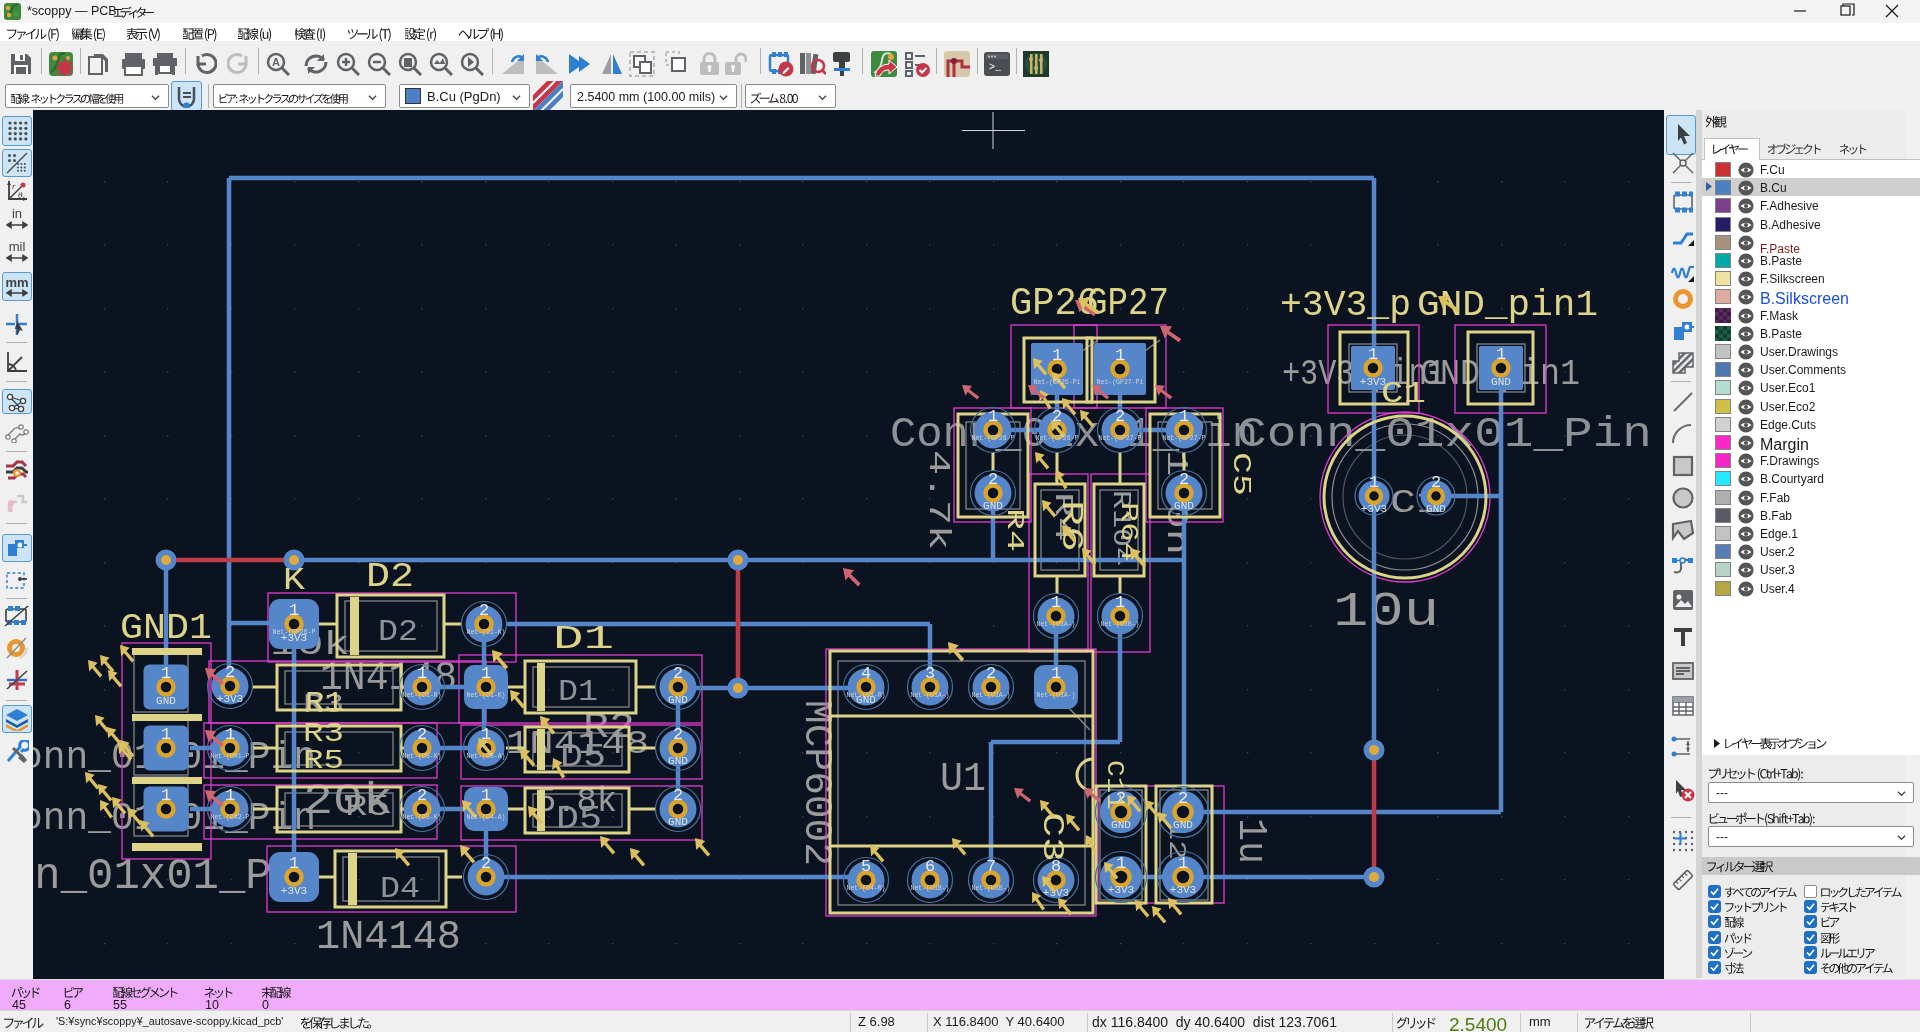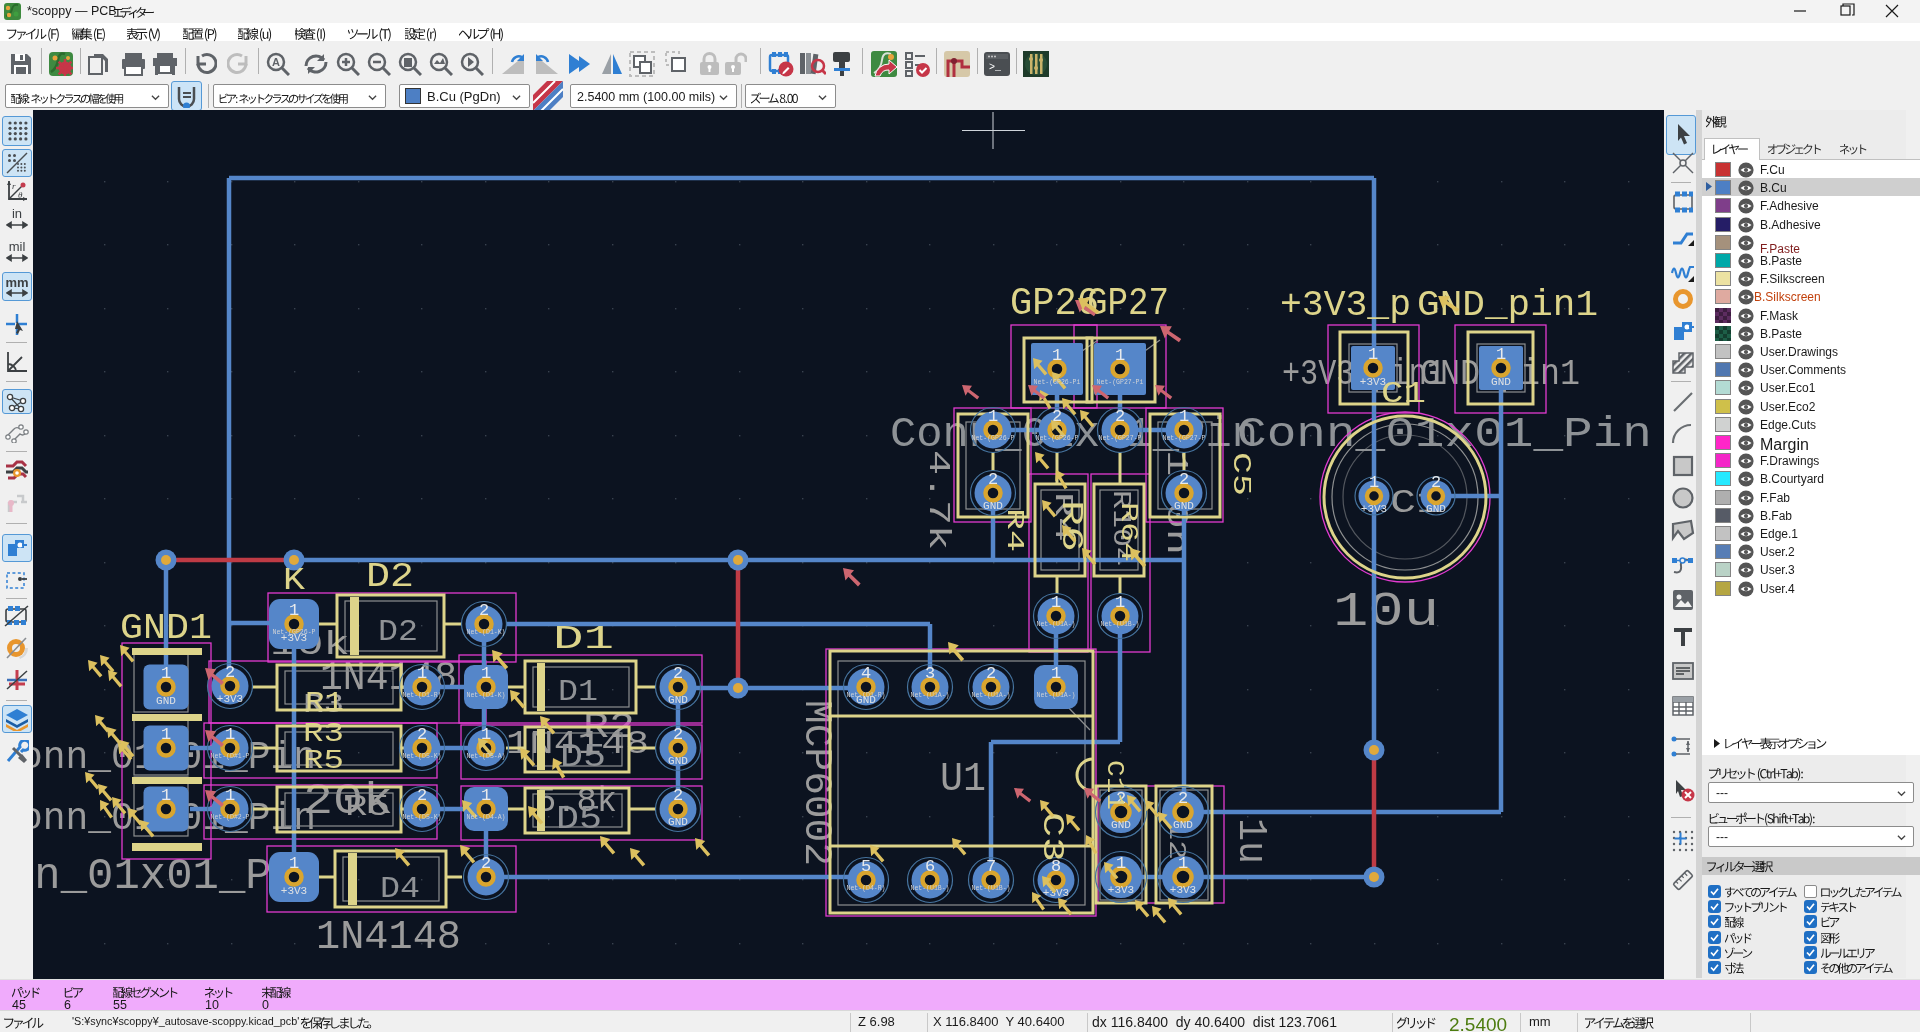--- a/index.html
+++ b/index.html
@@ -673,21 +673,21 @@
       <path d="M2.5 8 Q8 3.5 13.5 8 Q8 12.5 2.5 8 Z" fill="#fff"></path>
       <circle cx="8" cy="8" r="2.1" fill="#555"></circle>
     </svg>
     <div class="abs" style="left:58px;top:162.2px;font-size:12px;color:#1a1a1a">F.Silkscreen</div>
     <div class="sw" style="left:13px;top:179.39999999999998px;background:#dfaaa0"></div>
     <svg class="abs" style="left:36px;top:179.39999999999998px" width="17" height="16">
       <circle cx="8" cy="8" r="7.6" fill="#555"></circle>
       <path d="M2.5 8 Q8 3.5 13.5 8 Q8 12.5 2.5 8 Z" fill="#fff"></path>
       <circle cx="8" cy="8" r="2.1" fill="#555"></circle>
     </svg>
-    <div class="abs" style="left:52px;top:180.39999999999998px;font-size:12px;color:#c2410c">B.Silkscreen</div>
+    <div class="abs" style="left:58px;top:180.39999999999998px;font-size:16px;color:#1d4ed8">B.Silkscreen</div>
     <div class="sw" style="left:13px;top:197.6px;background:#5c2c60"></div>
     <svg class="abs" style="left:13px;top:197.6px" width="16" height="15">
       <rect width="16" height="15" fill="#5c2c60"></rect>
       <g fill="#00000055">
         <rect x="0" y="0" width="4" height="4"></rect>
         <rect x="8" y="0" width="4" height="4"></rect>
         <rect x="4" y="4" width="4" height="4"></rect>
         <rect x="12" y="4" width="4" height="4"></rect>
         <rect x="0" y="8" width="4" height="4"></rect>
         <rect x="8" y="8" width="4" height="4"></rect>
@@ -948,21 +948,21 @@
     <div class="abs" style="left:205px;top:18px;font-size:12.5px;color:#1a1a1a">10</div>
     <svg style="position:absolute;left:262px;top:4px;" width="29" height="18">
       <path d="M4.1 2.8V4.8H0V5.7H4.1V7.9H-0.8V8.8H3.6C2.5 10.4 0.6 12 -1.2 12.8C-1 12.9 -0.7 13.3 -0.5 13.6C1.1 12.7 2.9 11.2 4.1 9.6V14.2H5.1V9.5C6.3 11.2 8.1 12.7 9.8 13.6C9.9 13.3 10.2 12.9 10.5 12.8C8.7 12 6.8 10.4 5.6 8.8H10.2V7.9H5.1V5.7H9.3V4.8H5.1V2.8Z M14.6 3.3V4.2H18.4V7.2H14.6V12.7C14.6 13.8 14.9 14.1 16.1 14.1C16.3 14.1 17.9 14.1 18.2 14.1C19.3 14.1 19.6 13.6 19.7 11.5C19.5 11.4 19.1 11.3 18.9 11.1C18.8 12.9 18.7 13.2 18.1 13.2C17.8 13.2 16.5 13.2 16.2 13.2C15.6 13.2 15.5 13.2 15.5 12.7V8.1H18.4V9H19.2V3.3ZM9.4 11.3H12.9V12.6H9.4ZM9.4 10.6V6.3H10.3V7.3C10.3 8 10.1 8.8 9.4 9.4C9.5 9.5 9.7 9.7 9.8 9.8C10.6 9.1 10.8 8.1 10.8 7.3V6.3H11.5V8.7C11.5 9.3 11.6 9.4 12.1 9.4C12.2 9.4 12.7 9.4 12.8 9.4H12.9V10.6ZM8.3 3.2V4.1H10.1V5.5H8.7V14.2H9.4V13.3H12.9V14H13.7V5.5H12.2V4.1H13.9V3.2ZM10.8 5.5V4.1H11.6V5.5ZM12 6.3H12.9V8.9L12.8 8.8C12.8 8.9 12.8 8.9 12.7 8.9C12.6 8.9 12.2 8.9 12.2 8.9C12 8.9 12 8.8 12 8.7Z M23.2 6.6H27.5V7.7H23.2ZM23.2 4.8H27.5V5.9H23.2ZM20.6 10.1C20.9 10.8 21.1 11.7 21.2 12.3L21.9 12.1C21.8 11.5 21.6 10.6 21.3 9.9ZM18 9.9C17.8 11 17.6 12.1 17.2 12.9C17.4 12.9 17.8 13.1 17.9 13.2C18.3 12.4 18.6 11.2 18.8 10ZM22.4 4V8.5H24.9V13.2C24.9 13.4 24.9 13.4 24.7 13.4C24.6 13.4 24.1 13.4 23.5 13.4C23.6 13.7 23.7 14 23.8 14.2C24.5 14.2 25 14.2 25.4 14.1C25.7 13.9 25.8 13.7 25.8 13.2V10.7C26.3 11.8 27.1 13 28.5 13.7C28.6 13.5 28.9 13.2 29.1 13C28.1 12.6 27.4 11.9 26.9 11.1C27.5 10.7 28.2 10.1 28.8 9.6L28 9C27.7 9.4 27 10 26.5 10.5C26.1 9.9 25.9 9.2 25.8 8.6V8.5H28.4V4H25.4C25.6 3.7 25.8 3.3 26 2.9L24.9 2.7C24.8 3.1 24.6 3.6 24.4 4ZM21.9 9.5V10.3H23.6C23.2 11.6 22.4 12.6 21.4 13.1C21.5 13.2 21.8 13.6 21.9 13.7C23.2 13 24.2 11.7 24.6 9.7L24.1 9.5L23.9 9.5ZM17.2 8.3 17.3 9.1 19.3 9V14.2H20.1V8.9L21.1 8.9C21.2 9.2 21.3 9.4 21.4 9.7L22.1 9.3C21.9 8.7 21.4 7.6 20.9 6.8L20.2 7C20.4 7.4 20.6 7.7 20.8 8.1L19 8.2C19.8 7.1 20.8 5.7 21.5 4.5L20.7 4.2C20.4 4.8 19.9 5.7 19.4 6.5C19.2 6.2 19 5.9 18.7 5.6C19.2 4.9 19.7 3.9 20.1 3.1L19.3 2.8C19.1 3.4 18.6 4.4 18.2 5.1L17.8 4.8L17.3 5.4C17.9 5.9 18.5 6.6 18.9 7.2C18.6 7.6 18.4 7.9 18.1 8.2Z" fill="#1a1a1a"></path>
     </svg>
     <div class="abs" style="left:262px;top:18px;font-size:12.5px;color:#1a1a1a">0</div>
   </div>
 <div id="status2">
     <svg style="position:absolute;left:4px;top:3px;" width="40" height="19">
       <path d="M9.5 5.1 8.7 4.6C8.5 4.7 8.2 4.7 8 4.7C7.4 4.7 2.2 4.7 1.5 4.7C1.1 4.7 0.6 4.7 0.2 4.6V5.8C0.5 5.7 1 5.7 1.5 5.7C2.2 5.7 7.4 5.7 8.1 5.7C8 7 7.4 8.8 6.4 10C5.3 11.3 3.9 12.5 1.4 13.1L2.2 14.1C4.6 13.3 6.2 12.1 7.4 10.6C8.4 9.2 9 7.2 9.3 5.8C9.4 5.5 9.4 5.3 9.5 5.1Z M19.2 7.2 18.6 6.7C18.4 6.7 18.1 6.7 17.9 6.7C17.3 6.7 12 6.7 11.5 6.7C11.1 6.7 10.6 6.7 10.2 6.6V7.7C10.6 7.7 11.1 7.7 11.5 7.7C12 7.7 16.9 7.7 17.7 7.7C17.3 8.3 16.4 9.5 15.4 10L16.3 10.6C17.4 9.8 18.5 8.2 18.9 7.6C19 7.5 19.1 7.3 19.2 7.2ZM14.8 8.6H13.7C13.7 8.8 13.8 9.1 13.8 9.3C13.8 11 13.5 12.5 11.8 13.6C11.5 13.8 11.1 14 10.9 14.1L11.8 14.8C14.5 13.3 14.8 11.3 14.8 8.6Z M18.7 9.1 19.2 10.1C21 9.5 22.8 8.8 24.1 8V12.8C24.1 13.3 24.1 13.9 24.1 14.2H25.3C25.3 13.9 25.3 13.3 25.3 12.8V7.3C26.6 6.4 27.8 5.4 28.8 4.4L27.9 3.6C27 4.7 25.7 5.8 24.3 6.7C22.9 7.6 20.9 8.5 18.7 9.1Z M34 13.5 34.7 14.1C34.8 14 34.9 13.9 35.1 13.8C36.6 13 38.4 11.7 39.5 10.2L38.9 9.3C37.9 10.8 36.3 11.9 35.1 12.5C35.1 12.1 35.1 5.8 35.1 5C35.1 4.5 35.2 4.1 35.2 4H34C34 4.1 34.1 4.5 34.1 5C34.1 5.8 34.1 12.2 34.1 12.8C34.1 13 34 13.3 34 13.5ZM28 13.4 29 14.1C30.1 13.2 30.9 11.9 31.3 10.5C31.7 9.2 31.7 6.4 31.7 5C31.7 4.6 31.8 4.2 31.8 4.1H30.6C30.6 4.3 30.7 4.6 30.7 5C30.7 6.5 30.7 9.1 30.3 10.2C29.9 11.5 29.1 12.7 28 13.4Z" fill="#1a1a1a"></path>
     </svg>
-    <div class="abs" style="left:72px;top:4px;font-size:10.8px;color:#1a1a1a">'S:¥sync¥scoppy¥_autosave-scoppy.kicad_pcb'</div>
+    <div class="abs" style="left:56px;top:4px;font-size:10.8px;color:#1a1a1a">'S:¥sync¥scoppy¥_autosave-scoppy.kicad_pcb'</div>
     <svg style="position:absolute;left:301px;top:3px;" width="78" height="19">
       <path d="M9.8 8 9.3 7.1C9 7.3 8.7 7.4 8.3 7.6C7.6 7.9 6.8 8.2 5.9 8.6C5.7 7.9 5 7.5 4.2 7.5C3.6 7.5 2.9 7.6 2.4 7.9C2.8 7.4 3.2 6.6 3.5 5.9C5 5.9 6.6 5.8 7.9 5.6L7.9 4.6C6.7 4.8 5.2 4.9 3.9 5C4.1 4.4 4.2 3.9 4.3 3.5L3.2 3.4C3.2 3.9 3.1 4.5 2.9 5L2 5C1.4 5 0.5 5 -0.2 4.9V5.9C0.6 5.9 1.4 6 2 6H2.5C2.1 7 1.2 8.3 -0.5 9.9L0.4 10.6C0.9 10.1 1.2 9.6 1.6 9.2C2.2 8.7 3 8.3 3.8 8.3C4.4 8.3 4.9 8.5 5 9.1C3.5 9.9 2 10.8 2 12.4C2 14 3.5 14.4 5.3 14.4C6.4 14.4 7.9 14.3 8.9 14.1L8.9 13.1C7.8 13.3 6.4 13.4 5.4 13.4C4 13.4 3 13.2 3 12.2C3 11.4 3.8 10.7 5.1 10C5.1 10.7 5 11.6 5 12.1H6L6 9.6C7 9.1 7.9 8.7 8.6 8.5C9 8.3 9.4 8.1 9.8 8Z M13.8 4.3H18.6V6.7H13.8ZM12.9 3.5V7.6H15.7V9.2H11.9V10.1H15.1C14.2 11.5 12.9 12.8 11.5 13.5C11.8 13.7 12.1 14 12.2 14.2C13.5 13.5 14.8 12.2 15.7 10.8V14.8H16.7V10.7C17.5 12.2 18.8 13.5 20 14.3C20.2 14 20.5 13.7 20.7 13.5C19.4 12.8 18.1 11.5 17.3 10.1H20.3V9.2H16.7V7.6H19.6V3.5ZM11.5 2.9C10.8 4.9 9.5 6.8 8.2 8C8.4 8.3 8.7 8.8 8.8 9C9.3 8.5 9.7 8 10.2 7.3V14.8H11.1V5.9C11.6 5 12.1 4.1 12.4 3.2Z M25.5 9.1V10.3H21.9V11.2H25.5V13.7C25.5 13.8 25.5 13.9 25.3 13.9C25 13.9 24.3 13.9 23.4 13.9C23.5 14.2 23.6 14.5 23.7 14.8C24.8 14.8 25.5 14.8 26 14.7C26.4 14.5 26.5 14.2 26.5 13.7V11.2H30V10.3H26.5V9.7C27.5 9 28.5 8.2 29.2 7.4L28.5 6.9L28.4 7H23V7.9H27.5C27 8.3 26.5 8.8 25.9 9.1ZM22.6 2.9C22.4 3.4 22.2 4 22 4.6H18.4V5.5H21.6C20.7 7.3 19.6 9 18 10.1C18.1 10.3 18.4 10.7 18.5 11C19 10.6 19.5 10.2 20 9.7V14.8H21V8.5C21.7 7.6 22.2 6.6 22.7 5.5H29.8V4.6H23.1C23.3 4.1 23.4 3.6 23.6 3.1Z M31.6 3.7 30.3 3.6C30.4 4 30.4 4.5 30.4 5C30.4 6.3 30.3 9.6 30.3 11.5C30.3 13.7 31.5 14.4 33.4 14.4C36.3 14.4 37.9 12.8 38.8 11.6L38.1 10.7C37.2 12 35.8 13.4 33.4 13.4C32.2 13.4 31.3 12.9 31.3 11.4C31.3 9.5 31.4 6.4 31.5 5C31.5 4.5 31.5 4.1 31.6 3.7Z M43.3 11.5 43.3 12.3C43.3 13.2 42.7 13.5 41.9 13.5C40.6 13.5 40.1 13 40.1 12.4C40.1 11.8 40.8 11.3 42 11.3C42.5 11.3 42.9 11.4 43.3 11.5ZM39.2 7.6 39.2 8.6C40.1 8.7 41.6 8.8 42.5 8.8H43.2L43.3 10.6C42.9 10.5 42.5 10.5 42.2 10.5C40.3 10.5 39.2 11.3 39.2 12.5C39.2 13.7 40.2 14.4 42 14.4C43.7 14.4 44.3 13.5 44.3 12.6L44.3 11.8C45.6 12.2 46.7 13 47.5 13.7L48 12.8C47.3 12.2 46 11.2 44.3 10.8L44.2 8.8C45.4 8.7 46.5 8.6 47.8 8.5L47.8 7.5C46.6 7.7 45.4 7.8 44.1 7.8V7.7V6C45.4 6 46.6 5.8 47.7 5.7L47.7 4.8C46.5 5 45.3 5.1 44.1 5.1L44.2 4.3C44.2 4 44.2 3.7 44.2 3.5H43.1C43.2 3.6 43.2 4 43.2 4.2V5.2H42.6C41.7 5.2 40.1 5 39.3 4.9L39.3 5.8C40.1 5.9 41.7 6.1 42.6 6.1H43.2V7.7V7.9H42.5C41.6 7.9 40.1 7.8 39.2 7.6Z M50.8 3.7 49.5 3.6C49.6 4 49.6 4.5 49.6 5C49.6 6.3 49.5 9.6 49.5 11.5C49.5 13.7 50.8 14.4 52.6 14.4C55.5 14.4 57.2 12.8 58.1 11.6L57.3 10.7C56.4 12 55.1 13.4 52.7 13.4C51.5 13.4 50.6 12.9 50.6 11.4C50.6 9.5 50.6 6.4 50.7 5C50.7 4.5 50.8 4.1 50.8 3.7Z M63 7.5V8.5C63.8 8.4 64.6 8.3 65.4 8.3C66.2 8.3 66.9 8.4 67.6 8.5L67.6 7.5C66.9 7.4 66.2 7.4 65.4 7.4C64.6 7.4 63.7 7.4 63 7.5ZM63.3 10.7 62.3 10.6C62.2 11.1 62.1 11.6 62.1 12.1C62.1 13.4 63.2 14 65.3 14C66.2 14 67.1 13.9 67.8 13.8L67.8 12.8C67 13 66.1 13.1 65.3 13.1C63.4 13.1 63.1 12.5 63.1 11.8C63.1 11.5 63.2 11.1 63.3 10.7ZM58.9 5.7C58.4 5.7 58 5.7 57.3 5.6L57.4 6.6C57.8 6.7 58.3 6.7 58.9 6.7C59.3 6.7 59.7 6.7 60.1 6.7C60 7.1 59.9 7.6 59.7 8C59.3 9.9 58.3 12.5 57.6 13.9L58.7 14.2C59.4 12.8 60.3 10.1 60.7 8.3C60.9 7.7 61 7.1 61.2 6.6C62.1 6.4 63 6.3 63.9 6.1V5.1C63.1 5.3 62.2 5.4 61.4 5.6L61.6 4.6C61.6 4.3 61.7 3.8 61.8 3.5L60.5 3.4C60.6 3.7 60.6 4.2 60.5 4.5C60.5 4.8 60.4 5.2 60.3 5.7C59.8 5.7 59.3 5.7 58.9 5.7Z M68.2 10.6C67.1 10.6 66.2 11.5 66.2 12.6C66.2 13.7 67.1 14.6 68.2 14.6C69.3 14.6 70.2 13.7 70.2 12.6C70.2 11.5 69.3 10.6 68.2 10.6ZM68.2 13.9C67.5 13.9 66.9 13.3 66.9 12.6C66.9 11.9 67.5 11.3 68.2 11.3C68.9 11.3 69.5 11.9 69.5 12.6C69.5 13.3 68.9 13.9 68.2 13.9Z" fill="#1a1a1a"></path>
     </svg>
     <div class="sep" style="left:850px;top:2px;height:19px;background:#c8c8c8"></div>
     <div class="sep" style="left:927px;top:2px;height:19px;background:#c8c8c8"></div>
     <div class="sep" style="left:1087px;top:2px;height:19px;background:#c8c8c8"></div>
     <div class="sep" style="left:1392px;top:2px;height:19px;background:#c8c8c8"></div>
     <div class="sep" style="left:1520px;top:2px;height:19px;background:#c8c8c8"></div>
     <div class="sep" style="left:1577px;top:2px;height:19px;background:#c8c8c8"></div>
     <div class="sep" style="left:1750px;top:2px;height:19px;background:#c8c8c8"></div>

